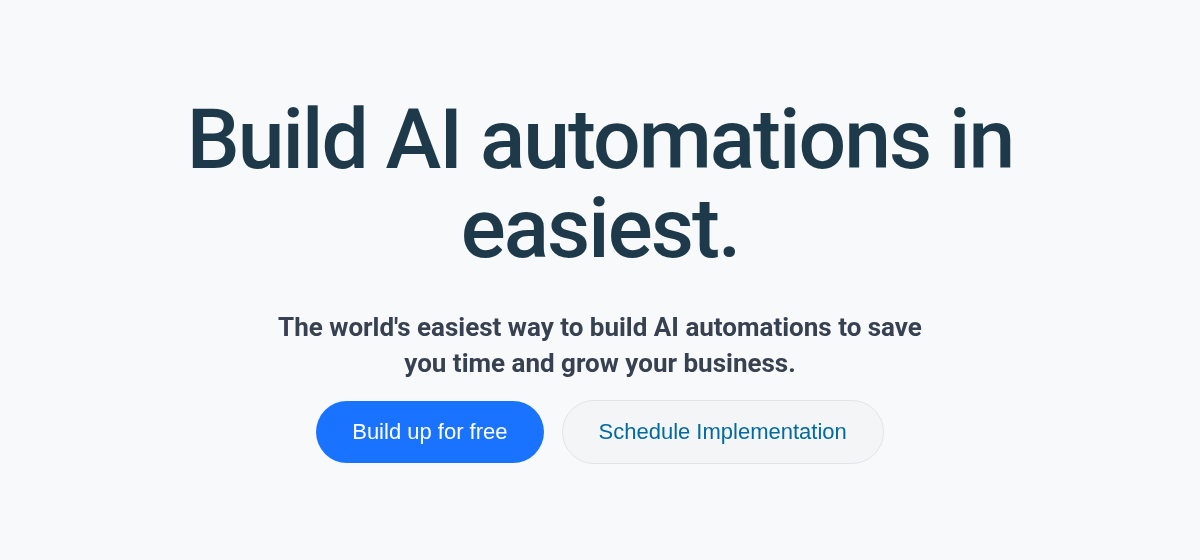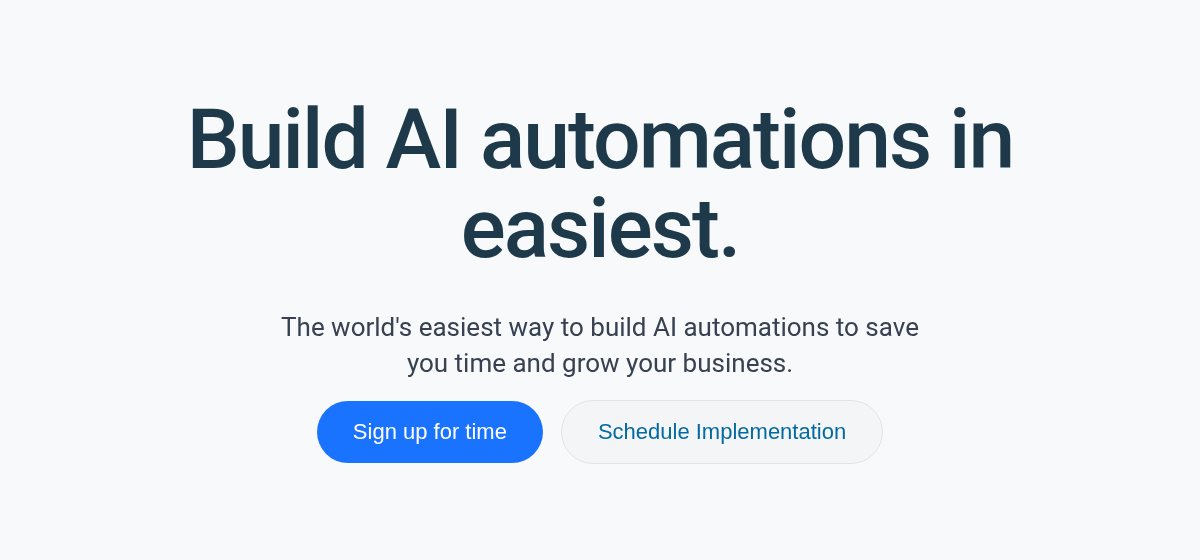--- a/index.html
+++ b/index.html
@@ -26,21 +26,21 @@
     .hero-title {
       font-size: 84px;
       font-weight: 500;
       line-height: 1.05;
       letter-spacing: -2px;
       color: #1e3a4a;
       margin-bottom: 36px;
     }
     .hero-subtitle {
       font-size: 26px;
-      font-weight: 400;
+      font-weight: 700;
       line-height: 1.4;
       color: #374151;
       margin-bottom: 18px;
       max-width: 680px;
       margin-left: auto;
       margin-right: auto;
     }
     .cta-row {
       display: flex;
       gap: 18px;
@@ -69,16 +69,16 @@
       border: 1px solid #e1e5ea;
     }
   </style>
 </head>
 <body>
 
 <section class="hero">
   <h1 class="hero-title">Build AI automations in easiest.</h1>
   <p class="hero-subtitle">The world's easiest way to build AI automations to save you time and grow your business.</p>
   <div class="cta-row">
-    <button class="btn btn-primary">Sign up for time</button>
+    <button class="btn btn-primary">Build up for free</button>
     <button class="btn btn-secondary">Schedule Implementation</button>
   </div>
 </section>
 
 </body></html>

